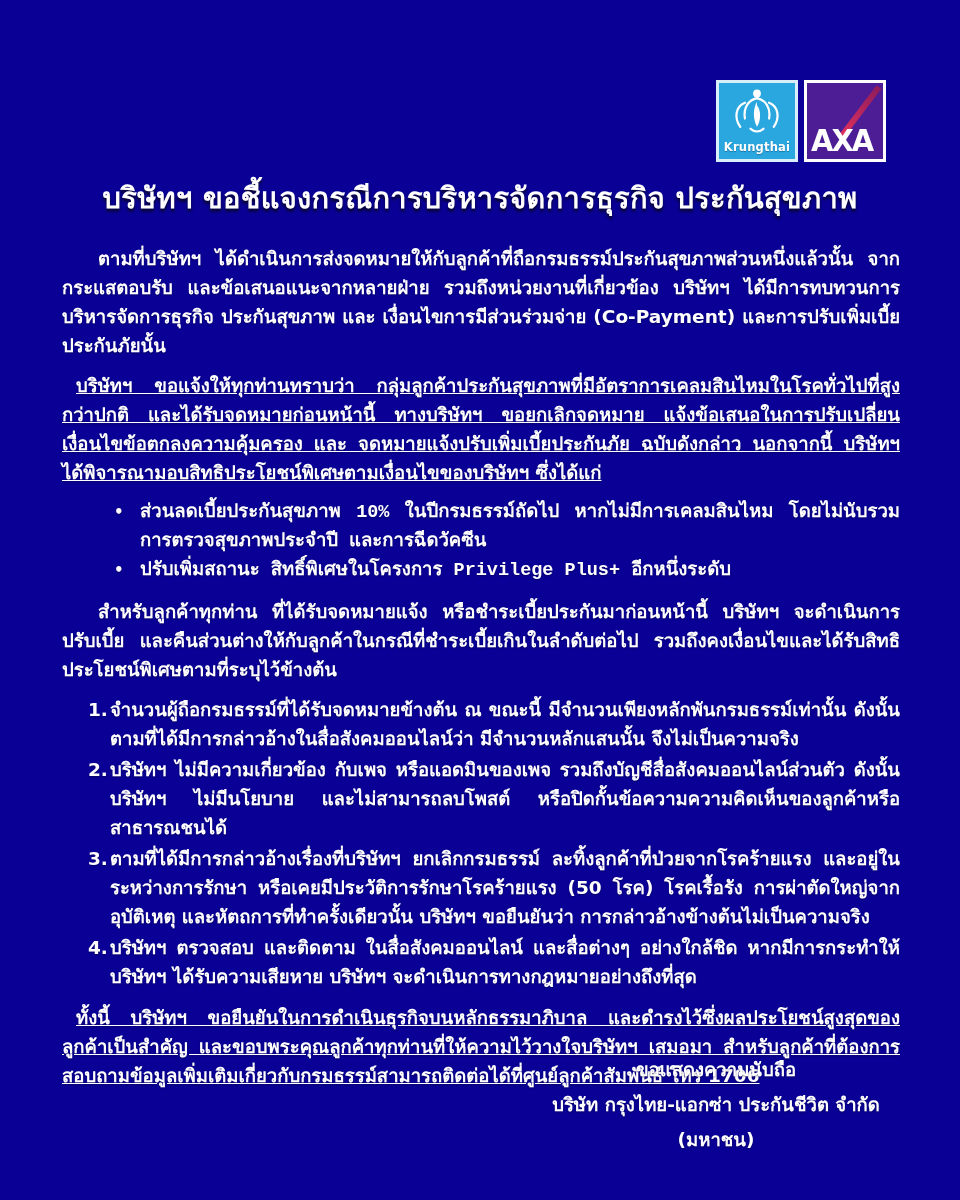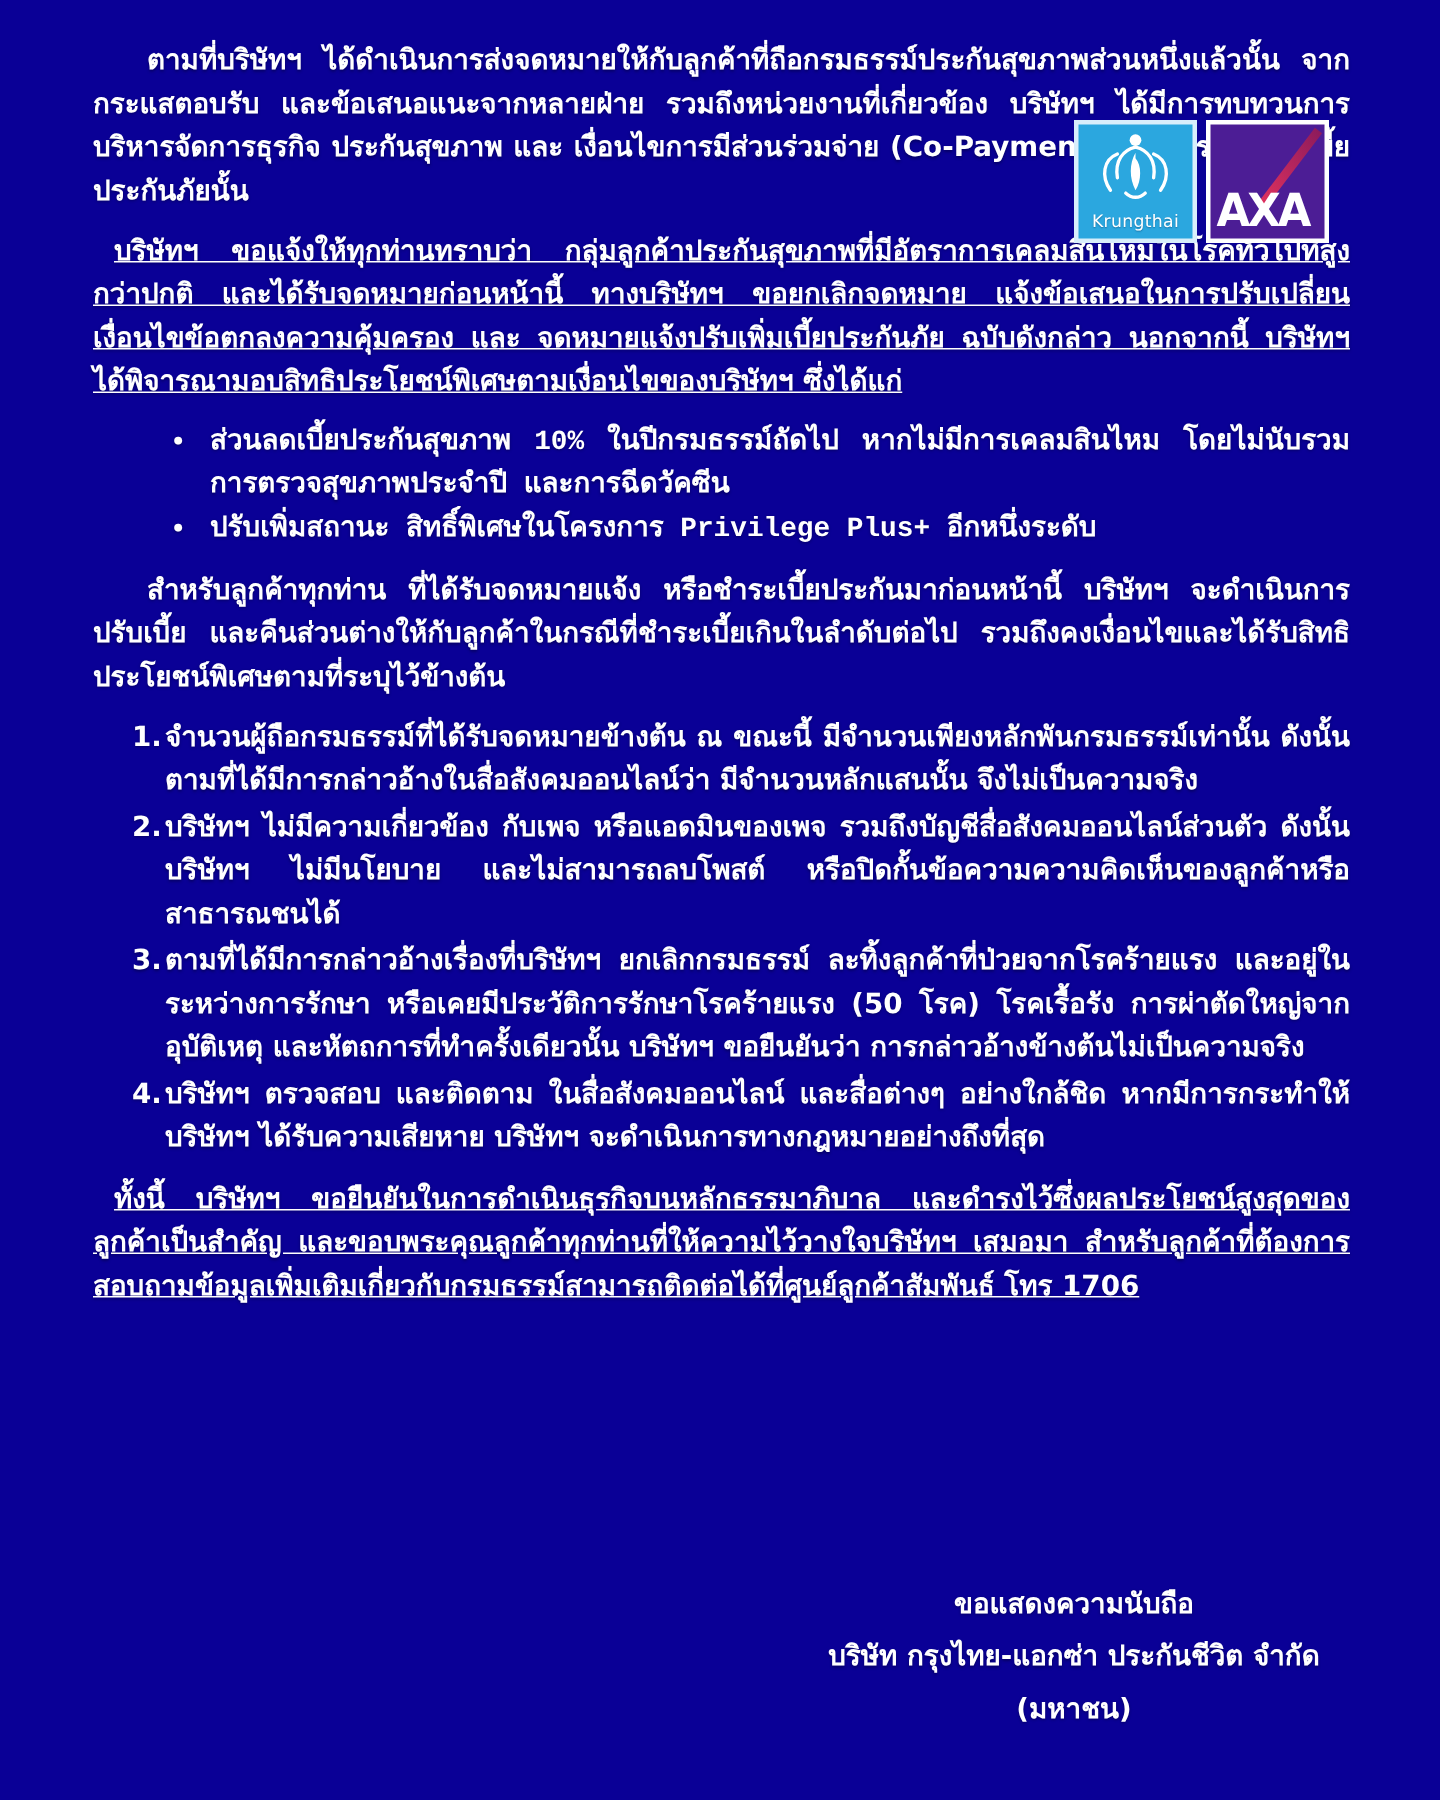--- a/index.html
+++ b/index.html
@@ -15,21 +15,21 @@
   
   .logos{position:absolute;top:80px;right:74px;display:flex;gap:6px;}
   .logo{width:82px;height:82px;box-sizing:border-box;position:relative;}
   .logo-kt{
     background:#2BA7DF;
     border:3px solid #d8eefb;
     display:flex;flex-direction:column;align-items:center;justify-content:flex-end;
   }
   .logo-kt svg{position:absolute;top:3px;left:50%;transform:translateX(-50%);}
   .kt-label{
-    font-size:11.5px;font-weight:normal;color:#ffffff;
+    font-size:11.5px;font-weight:bold;color:#ffffff;
     margin-bottom:5px;letter-spacing:0.2px;
     text-shadow:0 1px 1px rgba(0,40,80,.4);
   }
   .logo-axa{
     background:#4c1d95;
     border:3px solid #ffffff;
     overflow:hidden;
   }
   .logo-axa .axa-label{
     position:absolute;left:4px;bottom:2px;
@@ -104,20 +104,21 @@
             <stop offset="0" stop-color="#E0315E"></stop>
             <stop offset="1" stop-color="#8E1B5C"></stop>
           </linearGradient>
         </defs>
         <line x1="34" y1="54" x2="72" y2="4" stroke="url(#axaslash)" stroke-width="6"></line>
       </svg>
       <div class="axa-label">AXA</div>
     </div>
   </div>
 
+  <h1 class="title">บริษัทฯ ขอชี้แจงกรณีการบริหารจัดการธุรกิจ ประกันสุขภาพ</h1>
 
   <div class="content">
 
     <p class="ind-lg">ตามที่บริษัทฯ ได้ดำเนินการส่งจดหมายให้กับลูกค้าที่ถือกรมธรรม์ประกันสุขภาพส่วนหนึ่งแล้วนั้น จากกระแสตอบรับ และข้อเสนอแนะจากหลายฝ่าย รวมถึงหน่วยงานที่เกี่ยวข้อง บริษัทฯ ได้มีการทบทวนการบริหารจัดการธุรกิจ ประกันสุขภาพ และ เงื่อนไขการมีส่วนร่วมจ่าย (Co-Payment) และการปรับเพิ่มเบี้ยประกันภัยนั้น</p>
 
     <p class="ind-sm">บริษัทฯ ขอแจ้งให้ทุกท่านทราบว่า กลุ่มลูกค้าประกันสุขภาพที่มีอัตราการเคลมสินไหมในโรคทั่วไปที่สูงกว่าปกติ และได้รับจดหมายก่อนหน้านี้ ทางบริษัทฯ ขอยกเลิกจดหมาย แจ้งข้อเสนอในการปรับเปลี่ยนเงื่อนไขข้อตกลงความคุ้มครอง และ จดหมายแจ้งปรับเพิ่มเบี้ยประกันภัย ฉบับดังกล่าว นอกจากนี้ บริษัทฯ ได้พิจารณามอบสิทธิประโยชน์พิเศษตามเงื่อนไขของบริษัทฯ ซึ่งได้แก่</p>
 
     <div class="bullets">
       <div class="bullet">
         <span class="dot">•</span>

